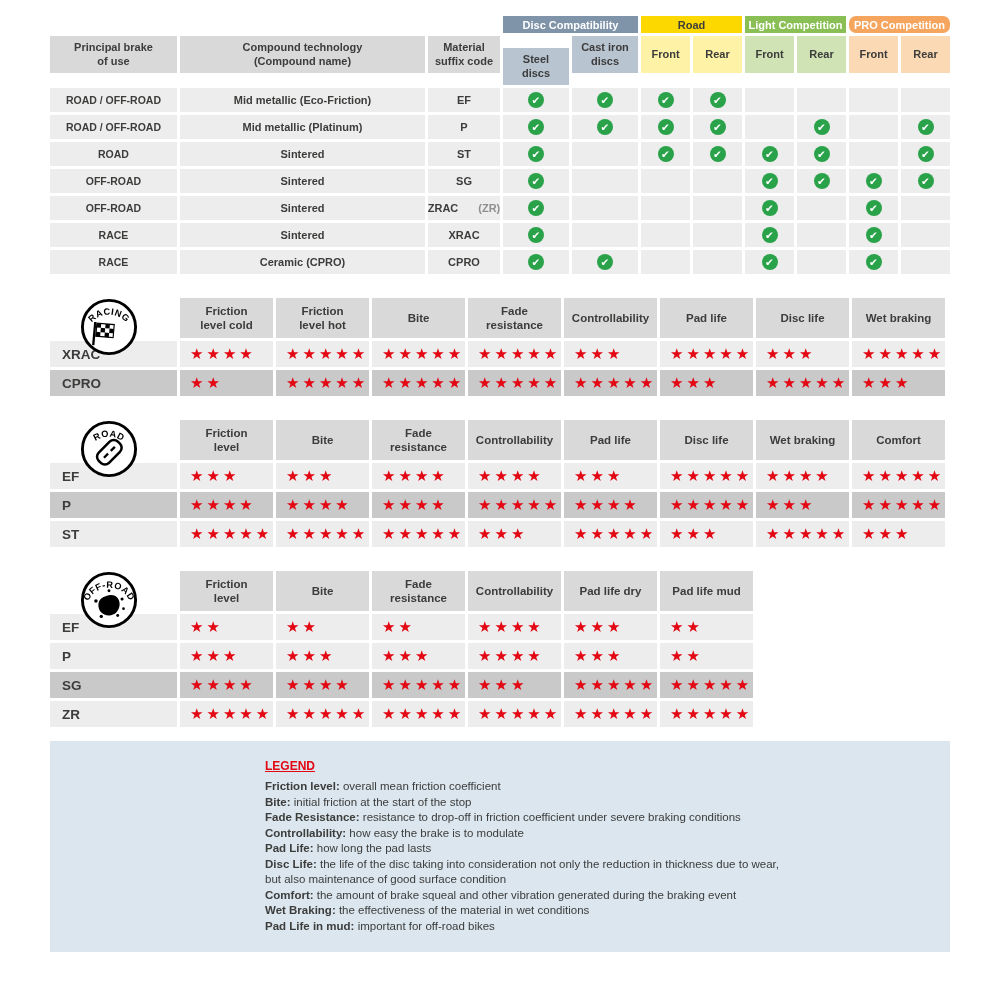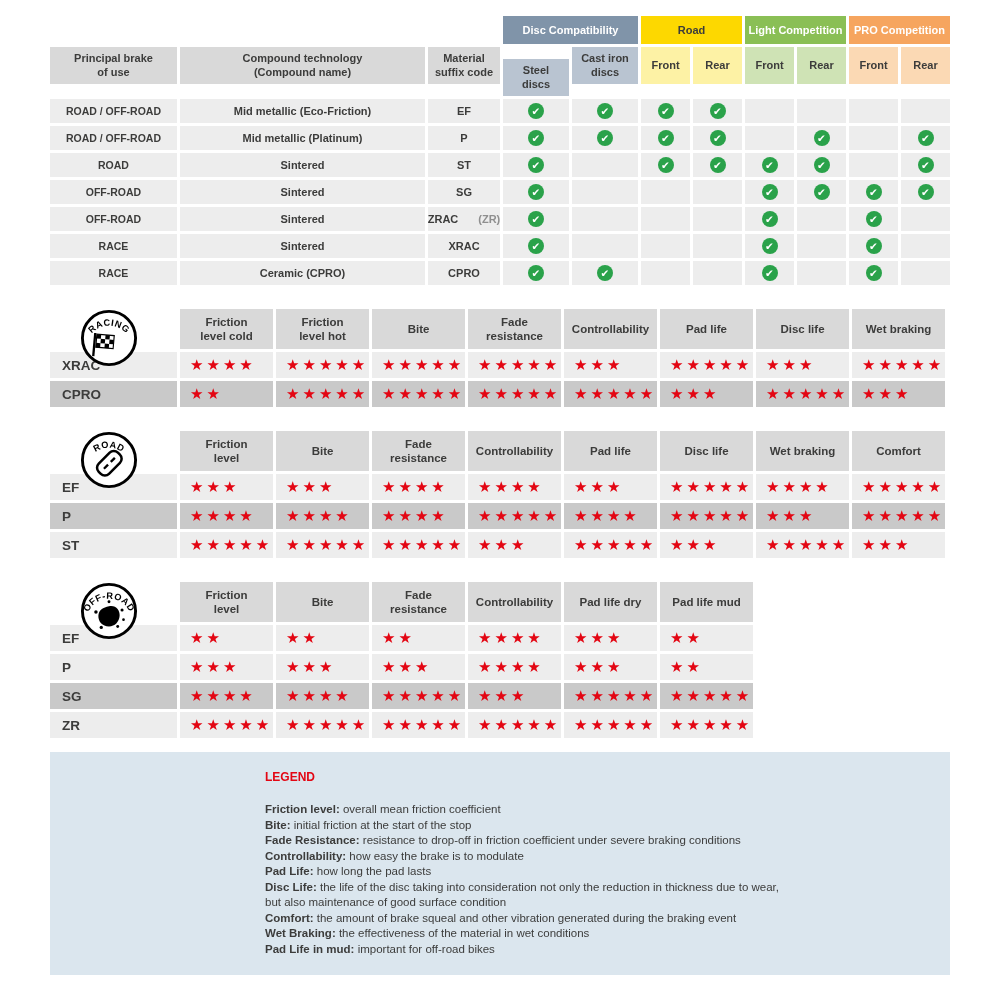--- a/index.html
+++ b/index.html
@@ -16,21 +16,21 @@
     display: flex; align-items: center; justify-content: center;
     text-align: center; white-space: pre-line;
   }
 
   
   .compat-grid {
     display: grid;
     grid-template-columns: 127px 245px 72px 66px 66px 49px 49px 49px 49px 49px 49px;
     gap: 3px;
   }
-  .group-cell { height: 28px; font-weight: bold; font-size: 11px; }
+  .group-cell { height: 17px; font-weight: bold; font-size: 11px; }
   .group-spacer { background: transparent; }
   .head-cell { height: 37px; font-weight: bold; font-size: 11px; line-height: 1.2; }
   .data-cell { height: 24px; background: var(--row_light, #eee); font-size: 11px; font-weight: bold; }
   .use-cell { font-size: 10.5px; }
   .code-note { color: #8f8f8f; margin-left: 20px; }
   .check {
     width: 16px; height: 16px; border-radius: 50%;
     background: var(--check_green, #2aa24a);
     color: #fff; font-size: 10.5px; line-height: 16px; text-align: center;
     font-weight: bold; font-family: "DejaVu Sans", sans-serif;
@@ -52,34 +52,34 @@
     height: 26px; color: var(--star_red, #e30613);
     font-size: 15px; letter-spacing: 3px;
     font-family: "DejaVu Sans", sans-serif;
     justify-content: flex-start; padding-left: 10px;
   }
   .bg-light { background: var(--row_light, #eee); }
   .bg-dark  { background: var(--row_dark, #c9c9c9); }
 
   
   .legend { margin-top: 14px; background: var(--legend_bg, #dbe6ee); padding: 18px 30px 18px 215px; }
-  .legend-title { color: var(--star_red, #e30613); font-weight: bold; font-size: 12px; margin-bottom: 18px; }
+  .legend-title { color: var(--star_red, #e30613); font-weight: bold; font-size: 12px; margin-bottom: 6px; text-decoration: underline; }
   .legend-line { font-size: 11.5px; line-height: 15.5px; }
   .legend-term { font-weight: bold; }
 </style>
 </head>
 <body>
 
 <div class="page">
   <div class="compat-grid" id="compat-grid">
       <div class="cell group-cell group-spacer" style="grid-column: span 3;"></div>
       <div class="cell group-cell" style="grid-column: span 2; background: rgb(128, 148, 169); color: rgb(255, 255, 255);">Disc Compatibility</div>
       <div class="cell group-cell" style="grid-column: span 2; background: rgb(253, 216, 0); color: rgb(60, 60, 59);">Road</div>
       <div class="cell group-cell" style="grid-column: span 2; background: rgb(138, 191, 85); color: rgb(255, 255, 255);">Light Competition</div>
-      <div class="cell group-cell" style="grid-column: span 2; background: rgb(246, 165, 95); color: rgb(255, 255, 255);">PRO Competition</div>
+      <div class="cell group-cell" style="grid-column: span 2; background: rgb(246, 165, 95); color: rgb(255, 255, 255); border-radius: 7px;">PRO Competition</div>
       <div class="cell head-cell" style="background: rgb(217, 217, 217);">Principal brake
 of use</div>
       <div class="cell head-cell" style="background: rgb(217, 217, 217);">Compound technology
 (Compound name)</div>
       <div class="cell head-cell" style="background: rgb(217, 217, 217);">Material
 suffix code</div>
       <div class="cell head-cell" style="background: rgb(185, 196, 209); margin-top: 12px;">Steel
 discs</div>
       <div class="cell head-cell" style="background: rgb(185, 196, 209);">Cast iron
 discs</div>

